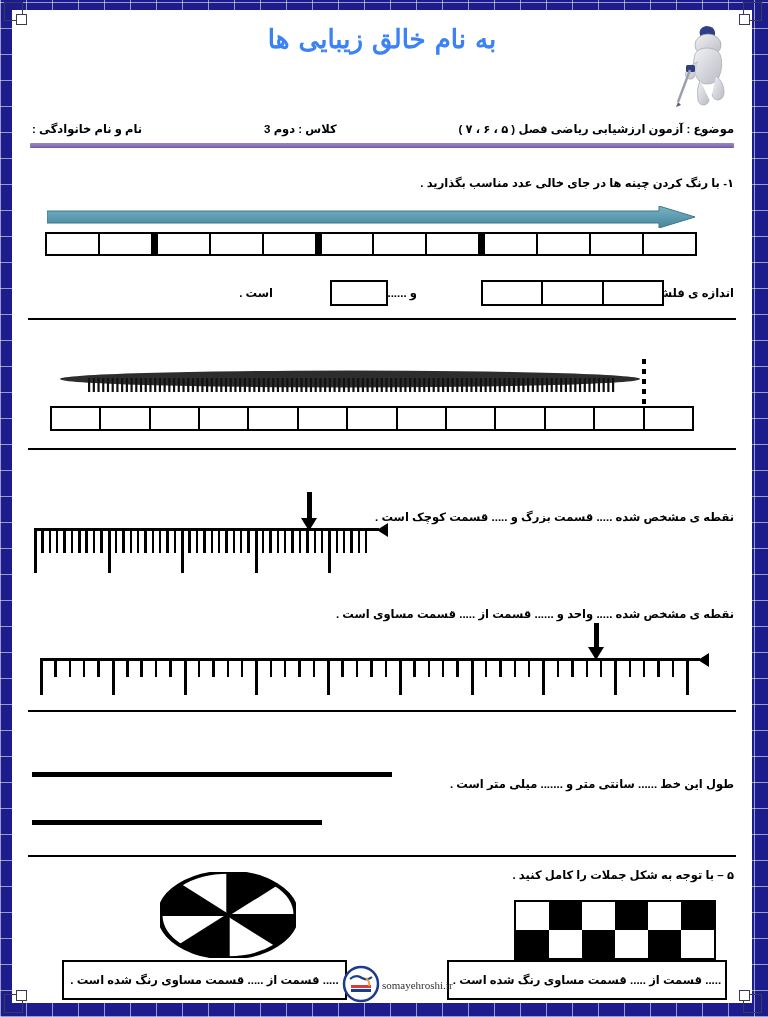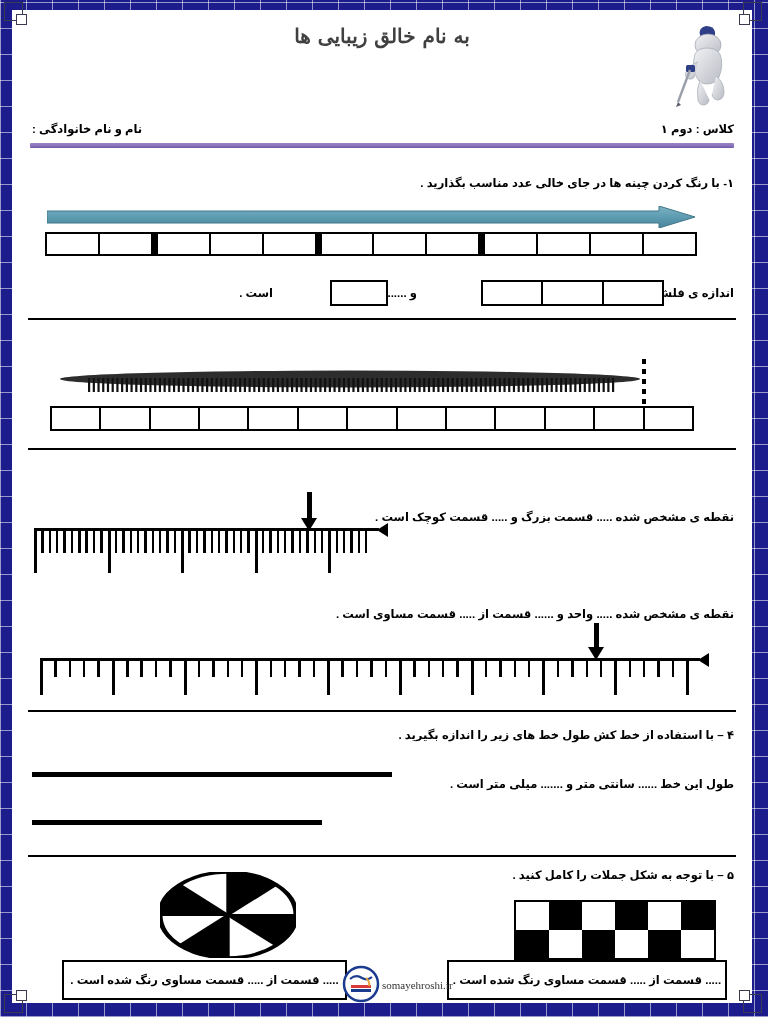--- a/index.html
+++ b/index.html
@@ -44,23 +44,23 @@
   .corner.bl{left:4px;bottom:4px;}
   .corner.bl::after{right:-5px;top:-5px;}
   .corner.br{right:6px;bottom:4px;}
   .corner.br::after{left:-5px;top:-5px;}
 
   
   .bismillah{
     position:absolute;left:0;right:0;top:14px;
     text-align:center;
     font-family:"DejaVu Serif","Liberation Serif",serif;
-    font-size:20px;
+    font-size:26px;
     font-weight:700;
-    color:#404040;
+    color:#3b82f6;
     letter-spacing:1px;
   }
   .mascot{
     position:absolute;right:10px;top:8px;width:72px;height:92px;
   }
   .id-row{
     position:absolute;left:20px;right:18px;top:112px;
     display:flex;justify-content:space-between;align-items:flex-end;
     font-size:11.5px;font-weight:700;color:#000;
   }
@@ -189,21 +189,22 @@
       <path d="M28 44 q-9 3 -12 10 q-2 5 3 7 q4 1 6 -3" fill="url(#gb)" stroke="#a2a7b1" stroke-width=".7"></path>
       <rect x="16" y="47" width="9" height="7" rx="1.5" fill="#2e3f87"></rect>
       <path d="M46 58 q8 6 8 16 q0 7 -6 8 q-5 0 -6 -6" fill="url(#gb)" stroke="#a2a7b1" stroke-width=".7"></path>
       <path d="M30 62 q-4 10 -2 20 q1 5 6 5 q5 -1 5 -6" fill="url(#gb)" stroke="#a2a7b1" stroke-width=".7"></path>
       <line x1="20" y1="52" x2="8" y2="84" stroke="#9aa0ab" stroke-width="2.4"></line>
       <path d="M8 84 l-2 5 l5 -2 z" fill="#5a5f6b"></path>
     </svg>
   </div>
 
   <div class="id-row">
-    <span>کلاس : دوم ۱</span>
+    <span>موضوع : آزمون ارزشیابی ریاضی فصل ( ۵ ، ۶ ، ۷ )</span>
+    <span>کلاس : دوم 3</span>
     <span>نام و نام خانوادگی :</span>
   </div>
   <div class="purple-rule"></div>
 
   <div class="qtext" style="top:166px;">۱- با رنگ کردن چینه ها در جای خالی عدد مناسب بگذارید .</div>
 
   <div class="blue-arrow">
     <svg viewBox="0 0 648 22" width="648" height="22" preserveAspectRatio="none" aria-hidden="true">
       <defs>
         <linearGradient id="ga" x1="0" y1="0" x2="0" y2="1">
@@ -502,21 +503,20 @@
       <div class="tick major" style="left: 574.22px; height: 34px;"></div>
       <div class="tick" style="left: 588.58px; height: 16px;"></div>
       <div class="tick" style="left: 602.93px; height: 16px;"></div>
       <div class="tick" style="left: 617.29px; height: 16px;"></div>
       <div class="tick" style="left: 631.64px; height: 16px;"></div>
       <div class="tick major" style="left: 646px; height: 34px;"></div>
     </div>
 
   <div class="sep" style="top:700px;"></div>
 
-  <div class="qtext" style="top:718px;">۴ – با استفاده از خط کش طول خط های زیر را اندازه بگیرید .</div>
 
   <div class="measure-line" id="q4-line1" style="left: 20px; top: 762px; height: 5px; width: 360px;"></div>
   <div class="qtext" style="top:767px;">طول این خط  ...... سانتی متر و ....... میلی متر است .</div>
 
   <div class="measure-line" id="q4-line2" style="left: 20px; top: 810px; height: 5px; width: 290px;"></div>
 
   <div class="sep" style="top:845px;"></div>
 
   <div class="qtext" style="top:858px;">۵ – با توجه به شکل جملات را کامل کنید .</div>
 

